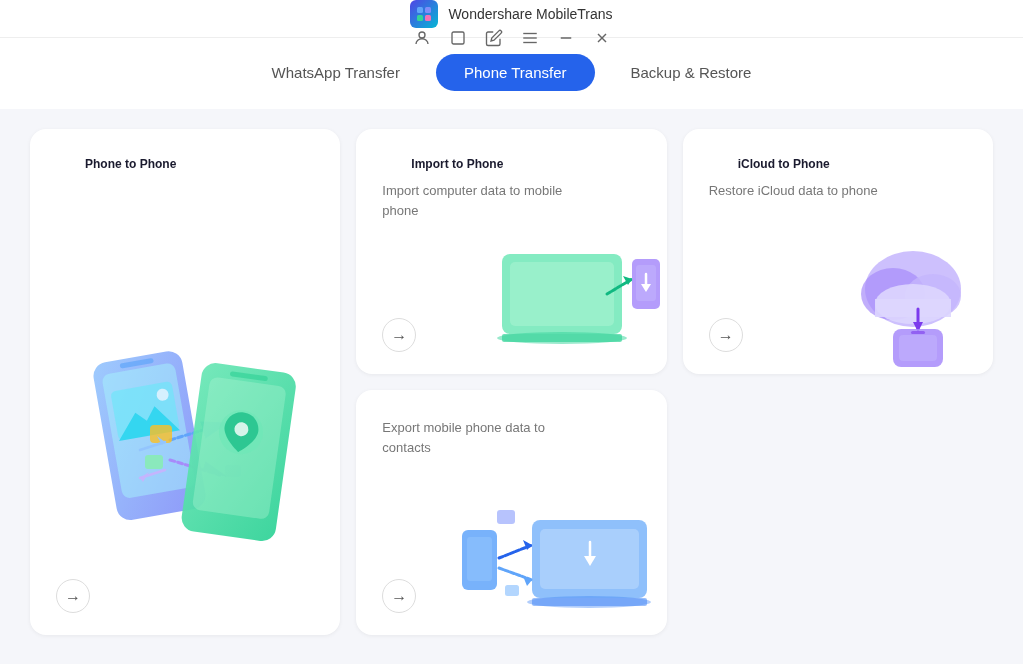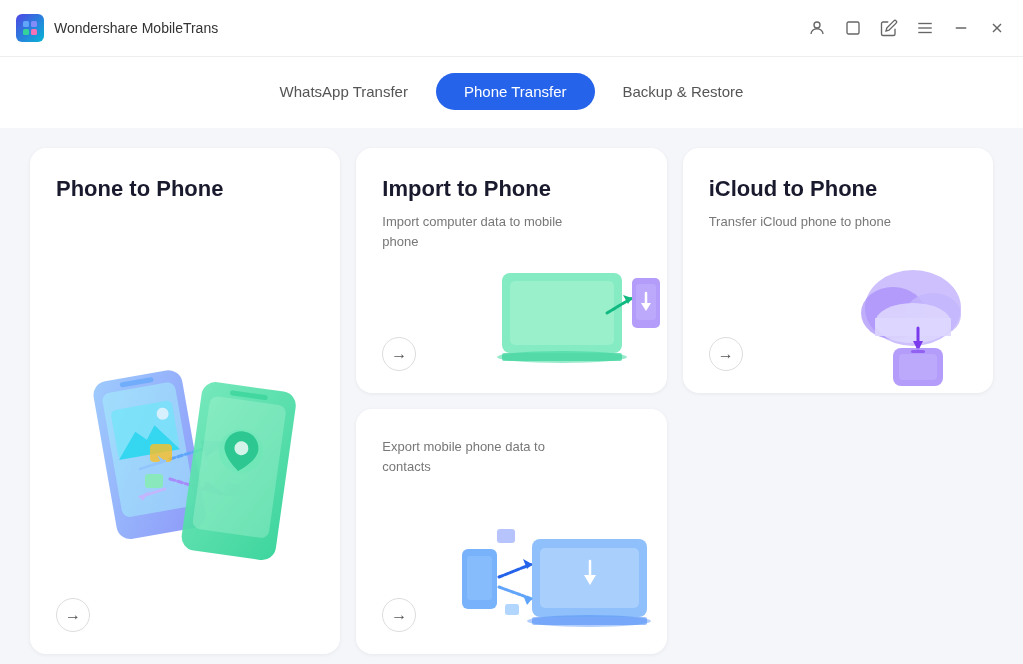--- a/index.html
+++ b/index.html
@@ -12,22 +12,23 @@
       user-select: none;
     }
 
     
     .title-bar {
       display: flex;
       align-items: center;
       justify-content: space-between;
       background: #ffffff;
       padding: 0 16px;
-      height: 57px;
+      height: 38px;
       border-bottom: 1px solid #eee;
+      flex-direction: column;
     }
     .title-bar-left {
       display: flex;
       align-items: center;
       gap: 10px;
     }
     .app-logo {
       width: 28px;
       height: 28px;
       background: linear-gradient(135deg, #4f46e5, #06b6d4);
@@ -61,20 +62,21 @@
     }
     .close-btn { color: #666; }
 
     
     .nav-bar {
       background: #ffffff;
       display: flex;
       justify-content: center;
       align-items: flex-end;
       padding: 16px 0 18px;
+      gap: 8px;
     }
     .nav-tab {
       padding: 10px 28px;
       border-radius: 24px;
       font-size: 15px;
       font-weight: 500;
       cursor: pointer;
       color: #555;
       background: transparent;
       border: none;
@@ -107,24 +109,25 @@
       box-shadow: 0 1px 4px rgba(0,0,0,0.06);
     }
 
     
     .card-large {
       grid-column: 1;
       grid-row: 1 / 3;
     }
 
     .card-title {
-      font-size: 22px;
+      font-size: 12px;
       font-weight: 700;
       color: #1a1a2e;
       margin-bottom: 10px;
+      margin-left: 29px;
     }
     .card-desc {
       font-size: 13px;
       color: #777;
       line-height: 1.5;
       max-width: 200px;
     }
 
     .arrow-btn {
       width: 34px;
@@ -296,21 +299,21 @@
 
         <path d="M199 50 L199 65" stroke="white" stroke-width="2.5" stroke-linecap="round"></path>
         <polygon points="199,68 194,60 204,60" fill="white"></polygon>
       </svg>
     </div>
     <button class="arrow-btn">→</button>
   </div>
 
   <div class="card card-small" style="position:relative; overflow:hidden;">
     <div class="card-title">iCloud to Phone</div>
-    <div class="card-desc">Transfer iCloud phone to phone</div>
+    <div class="card-desc">Restore iCloud data to phone</div>
 
     <div style="position:absolute; right:0; bottom:0; width:220px; height:160px;">
       <svg width="220" height="160" viewBox="0 0 220 160" fill="none">
 
         <g transform="translate(90, 20)">
           <ellipse cx="50" cy="55" rx="48" ry="38" fill="#c4b5fd" opacity="0.85"></ellipse>
           <ellipse cx="30" cy="60" rx="32" ry="26" fill="#a78bfa" opacity="0.7"></ellipse>
           <ellipse cx="70" cy="62" rx="28" ry="22" fill="#c4b5fd" opacity="0.8"></ellipse>
           <ellipse cx="50" cy="70" rx="38" ry="20" fill="#ddd6fe" opacity="0.9"></ellipse>
 

